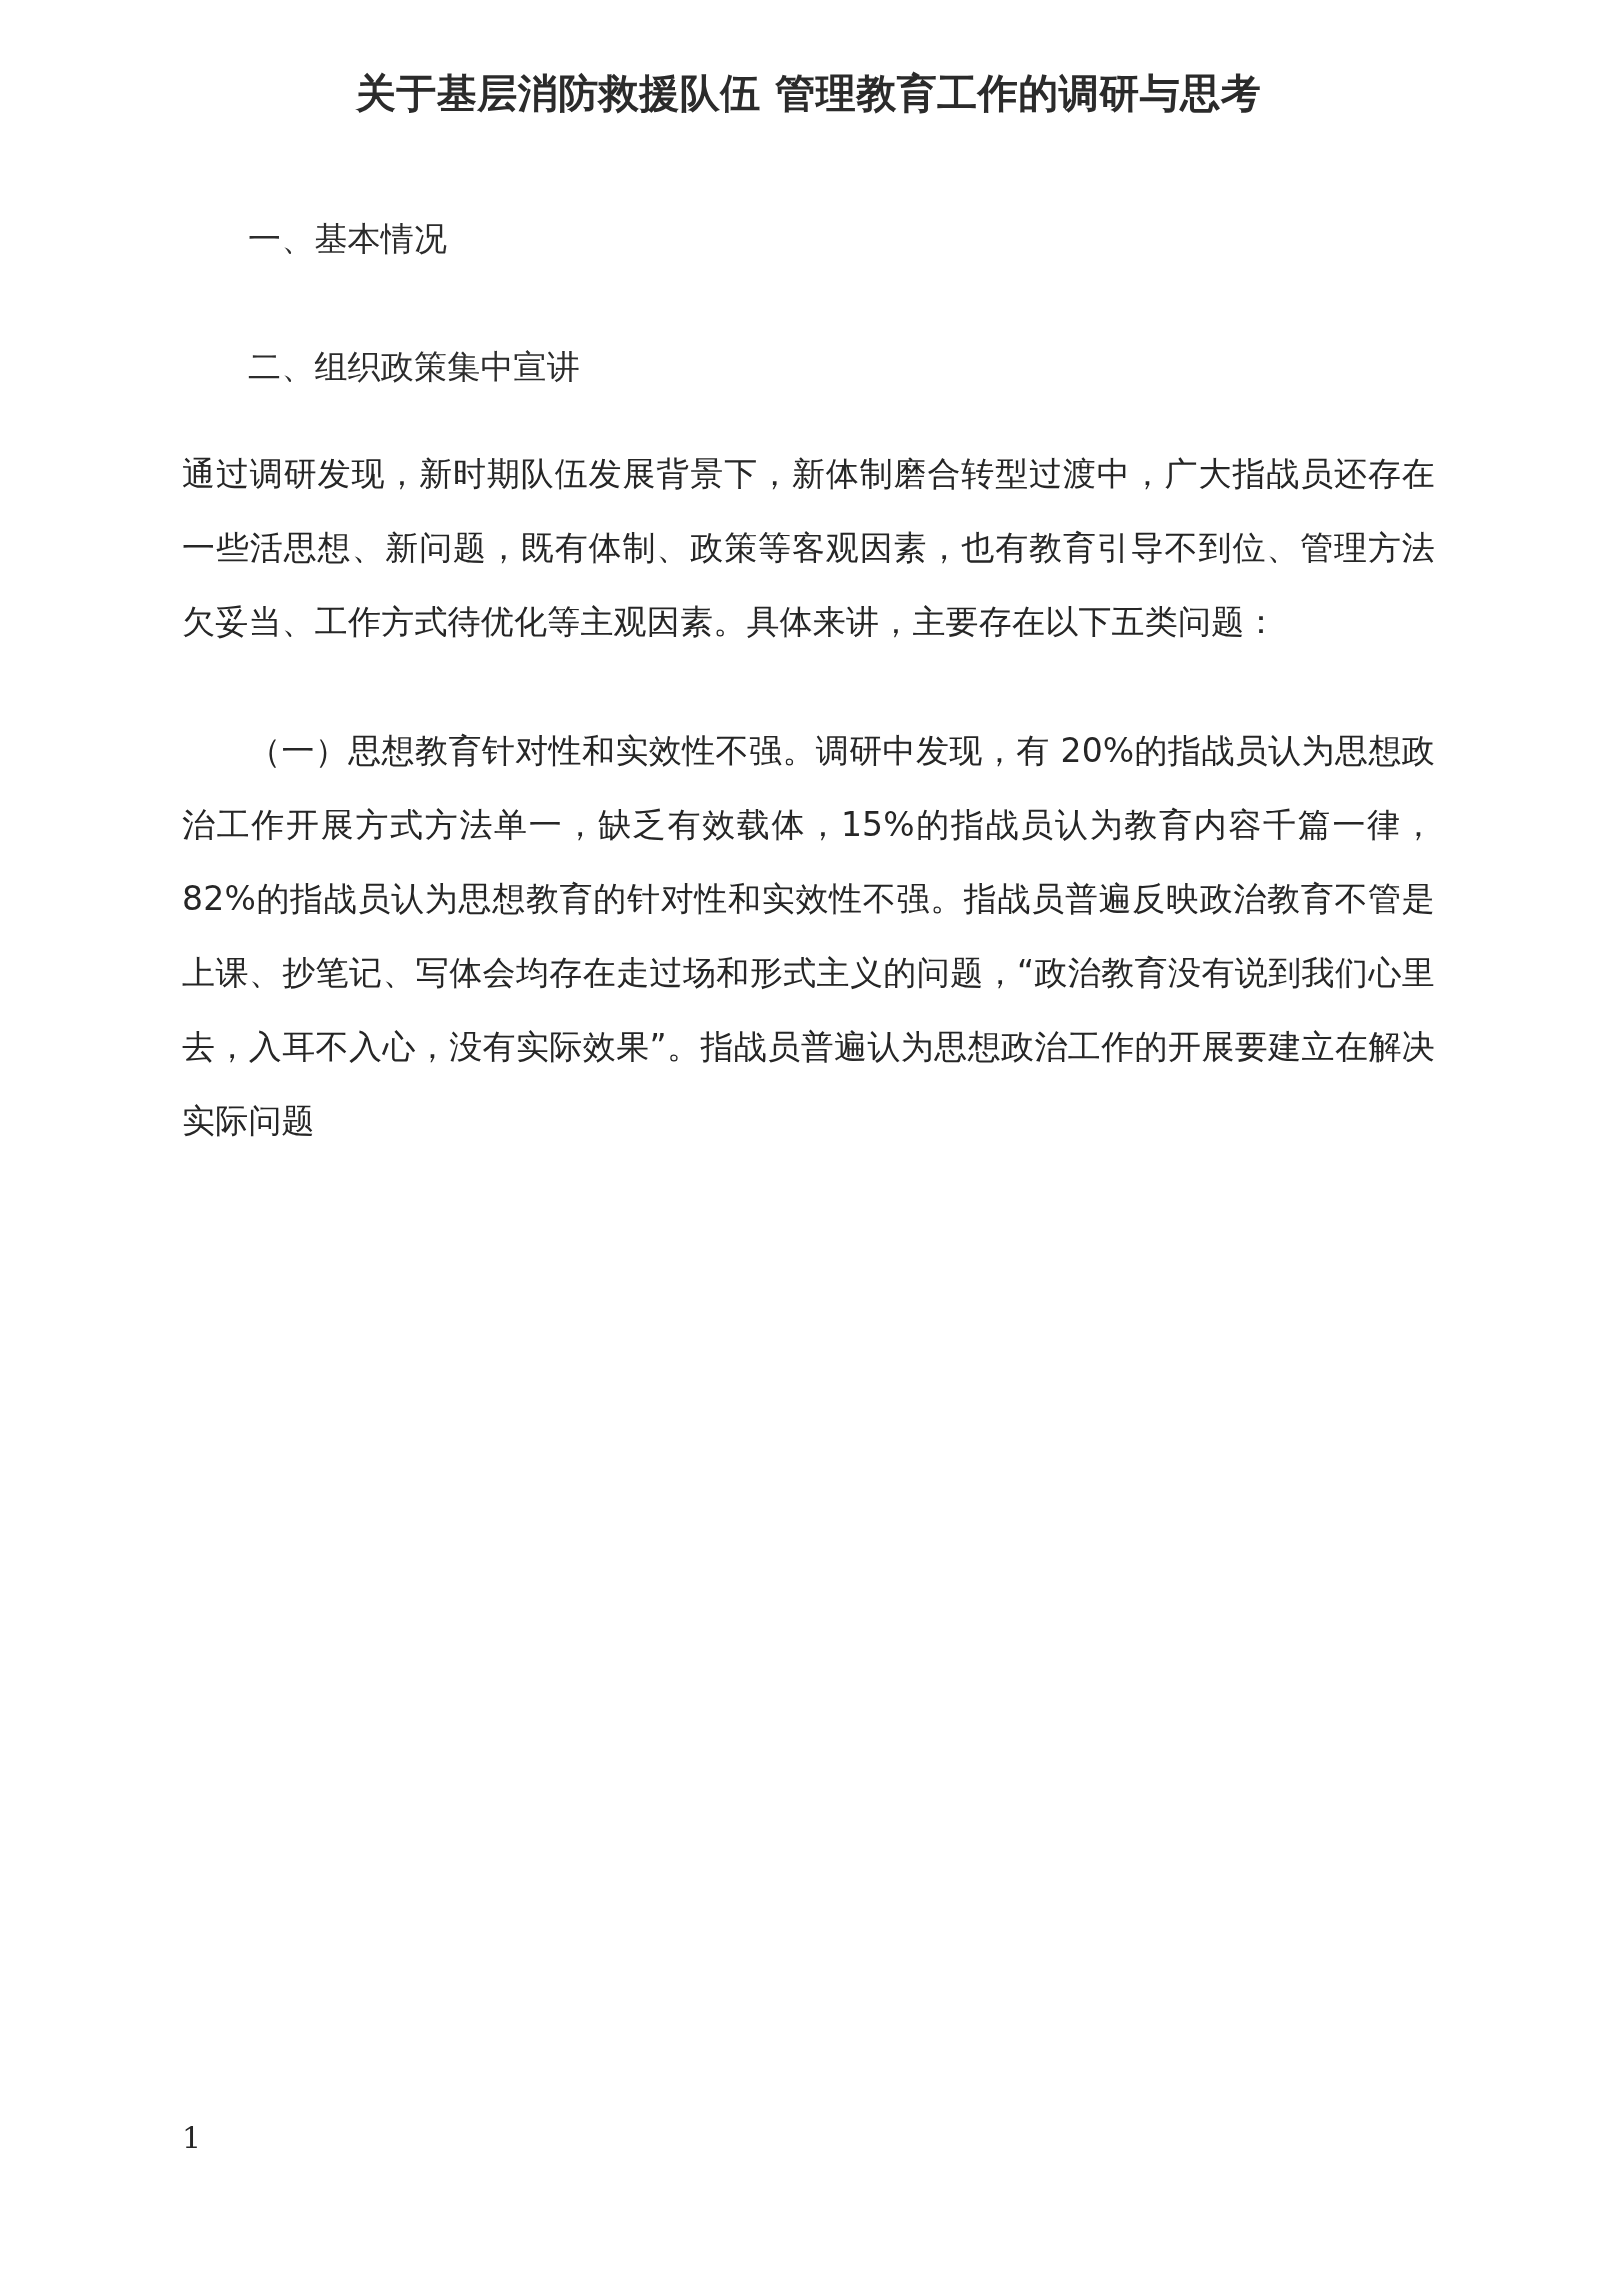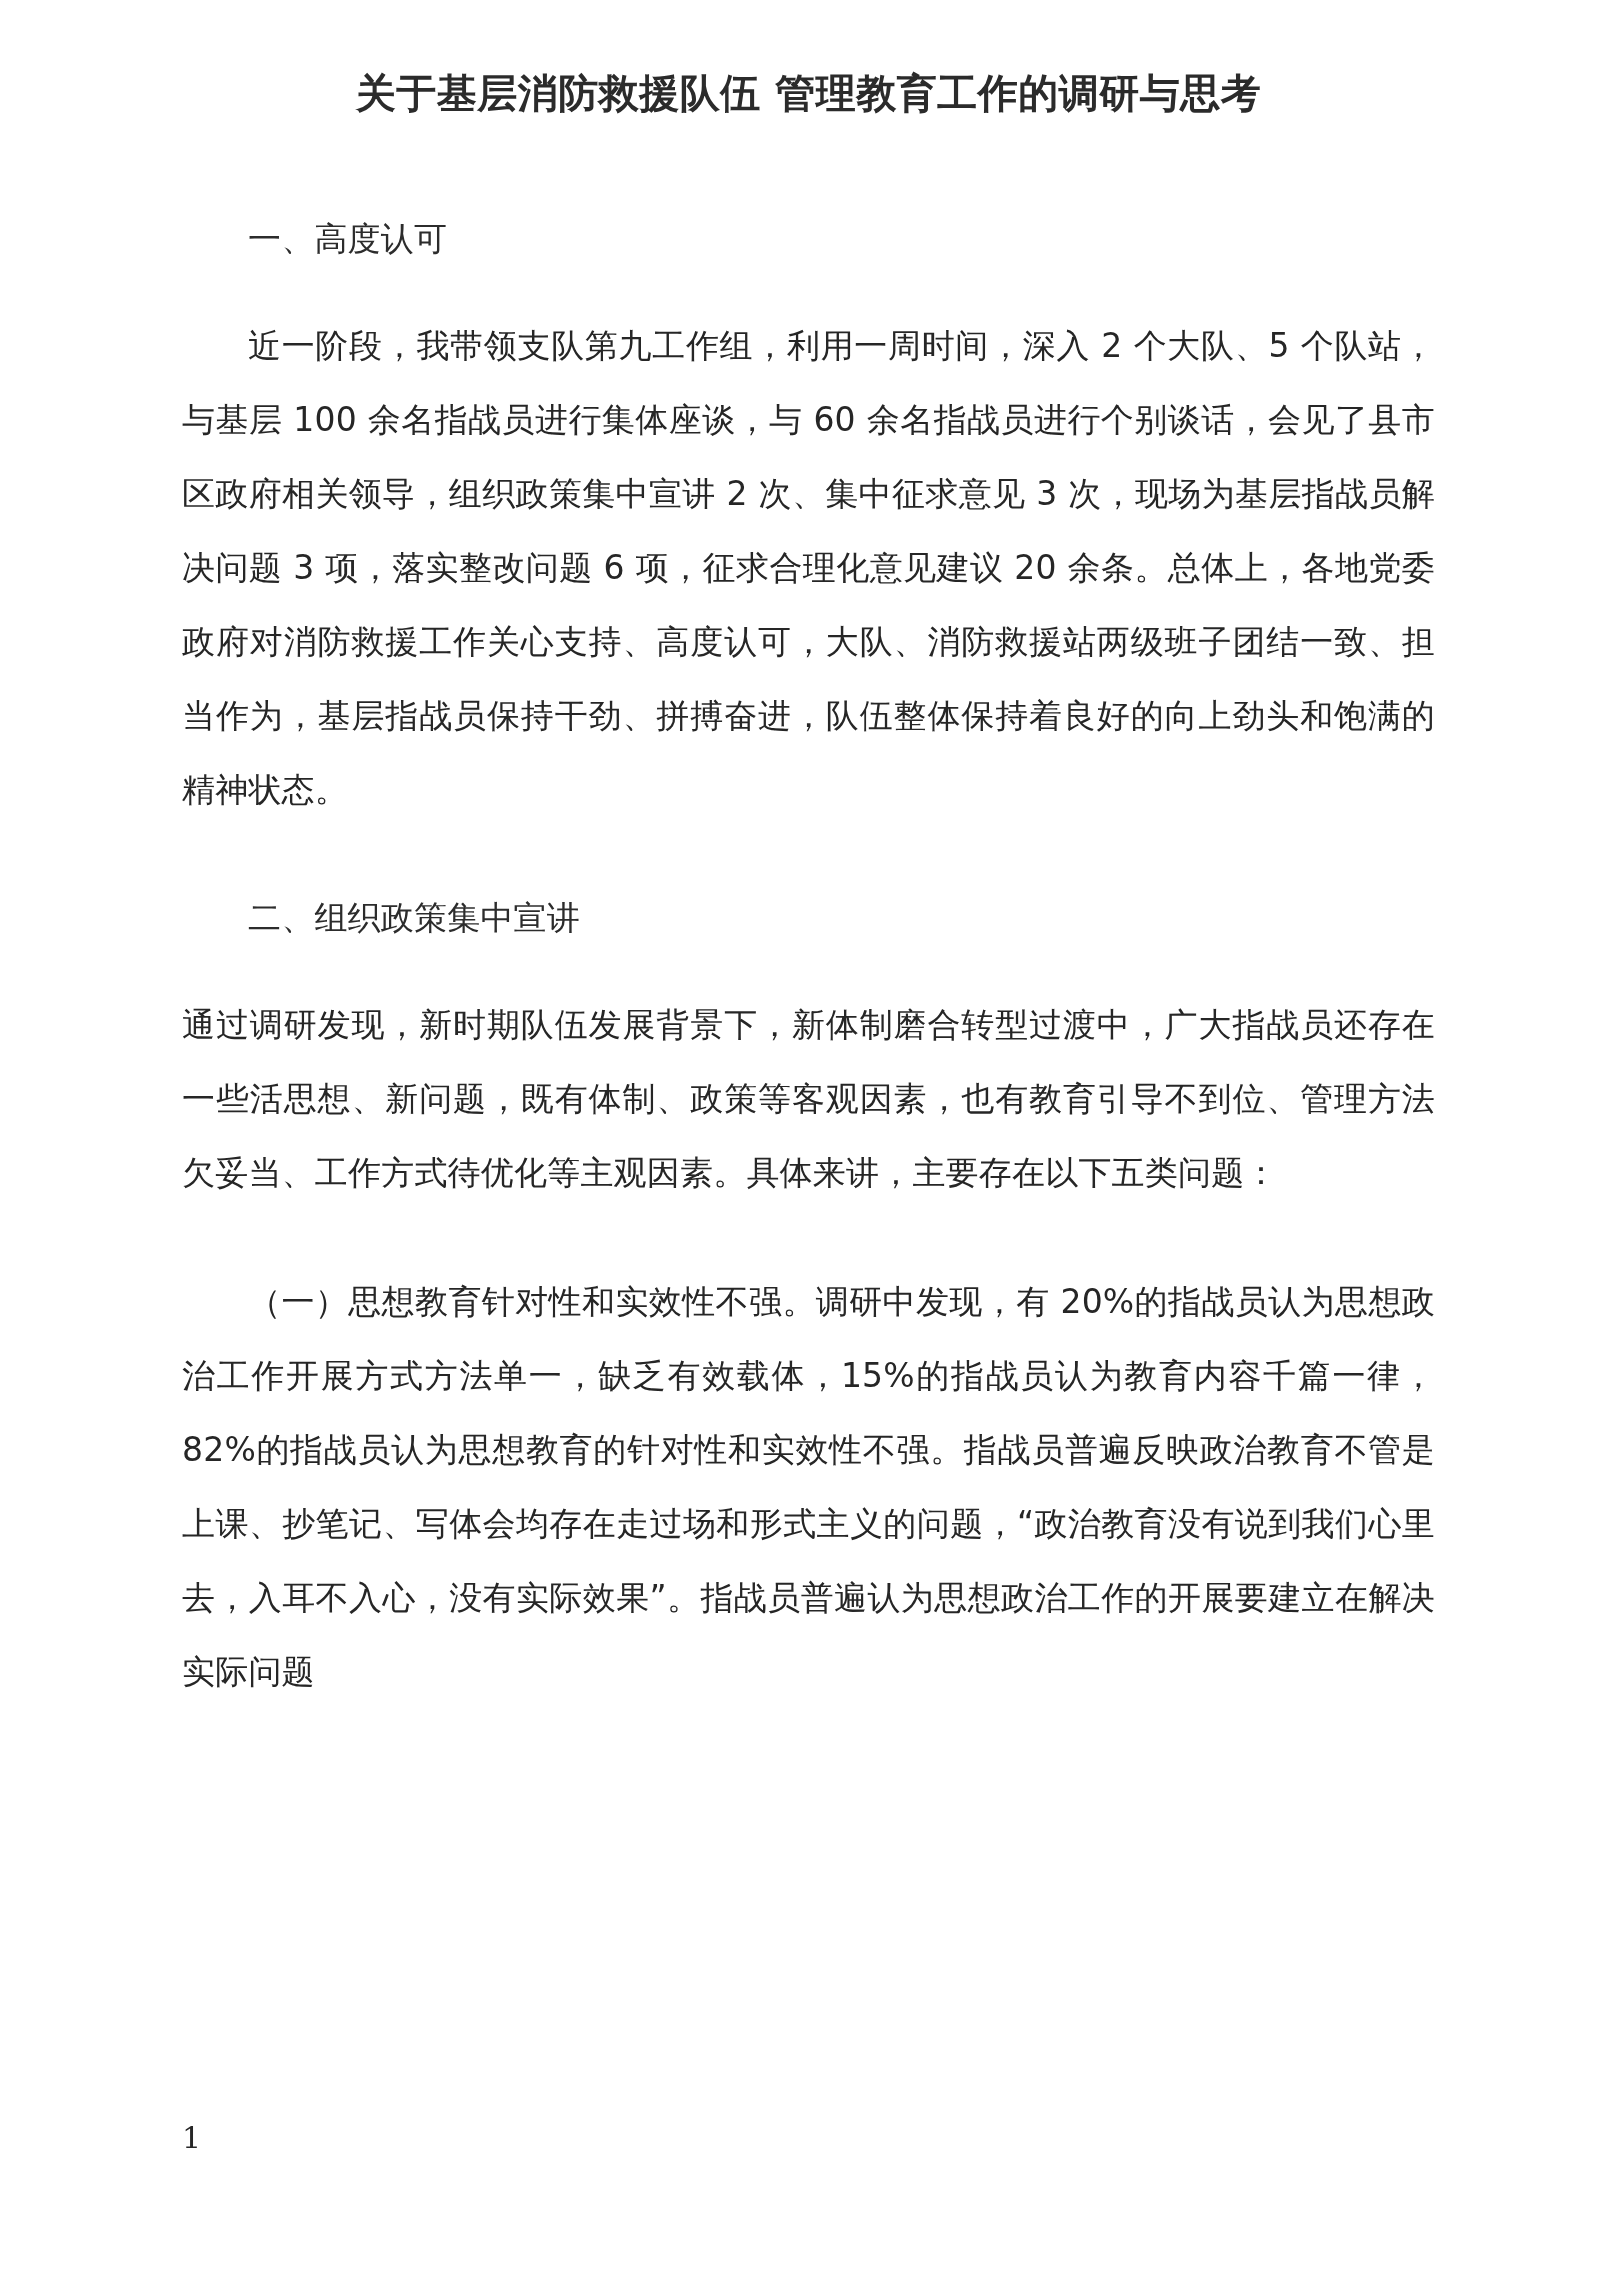--- a/index.html
+++ b/index.html
@@ -71,23 +71,22 @@
 
 <div class="page">
 
   <div class="content">
 
     <h1 class="doc-title">关于基层消防救援队伍 管理教育工作的调研与思考</h1>
 
 
     <div class="spacer-lg"></div>
 
-    <h2 class="heading">一、高度认可</h2>
+    <h2 class="heading">一、基本情况</h2>
 
-    <p class="para">近一阶段，我带领支队第九工作组，利用一周时间，深入 2 个大队、5 个队站，与基层 100 余名指战员进行集体座谈，与 60 余名指战员进行个别谈话，会见了县市区政府相关领导，组织政策集中宣讲 2 次、集中征求意见 3 次，现场为基层指战员解决问题 3 项，落实整改问题 6 项，征求合理化意见建议 20 余条。总体上，各地党委政府对消防救援工作关心支持、高度认可，大队、消防救援站两级班子团结一致、担当作为，基层指战员保持干劲、拼搏奋进，队伍整体保持着良好的向上劲头和饱满的精神状态。</p>
 
     <div class="spacer-lg"></div>
 
     <h2 class="heading">二、组织政策集中宣讲</h2>
 
     <p class="para noindent">通过调研发现，新时期队伍发展背景下，新体制磨合转型过渡中，广大指战员还存在一些活思想、新问题，既有体制、政策等客观因素，也有教育引导不到位、管理方法欠妥当、工作方式待优化等主观因素。具体来讲，主要存在以下五类问题：</p>
 
     <div class="spacer-lg"></div>
 
     <p class="para">（一）思想教育针对性和实效性不强。调研中发现，有 20%的指战员认为思想政治工作开展方式方法单一，缺乏有效载体，15%的指战员认为教育内容千篇一律，82%的指战员认为思想教育的针对性和实效性不强。指战员普遍反映政治教育不管是上课、抄笔记、写体会均存在走过场和形式主义的问题，“政治教育没有说到我们心里去，入耳不入心，没有实际效果”。指战员普遍认为思想政治工作的开展要建立在解决实际问题</p>

